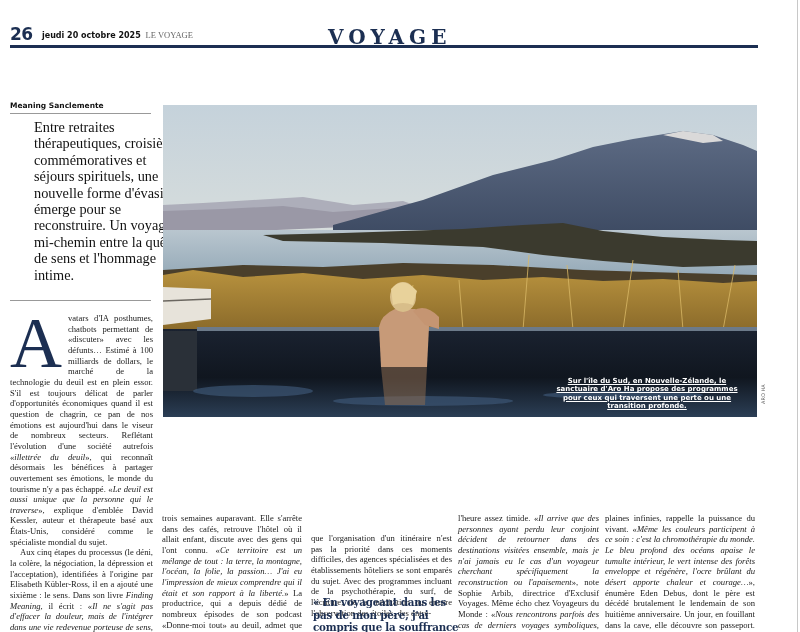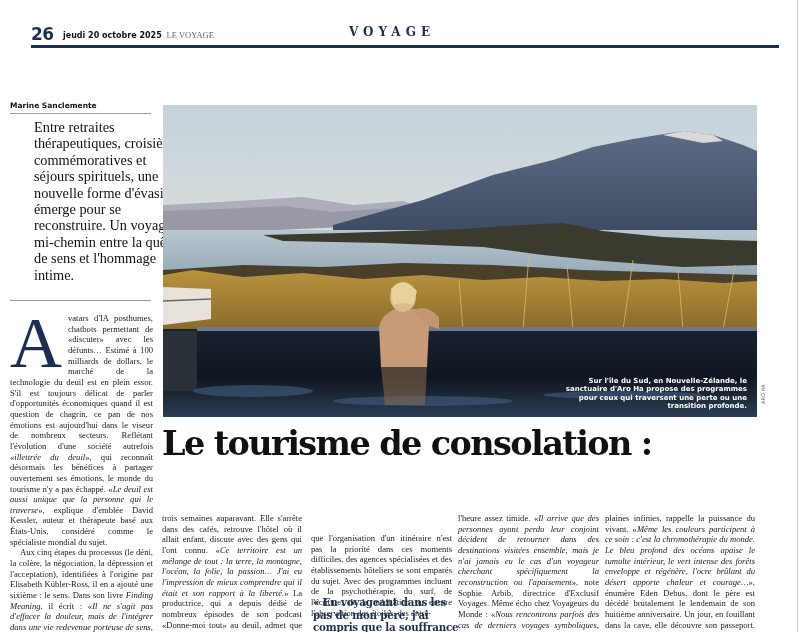--- a/index.html
+++ b/index.html
@@ -2,25 +2,25 @@
 <html><head>
   <meta charset="utf-8">
   <style>
     * { margin: 0; padding: 0; box-sizing: border-box; }
     html, body { width: 800px; height: 632px; overflow: hidden; background: #ffffff; }
     body { position: relative; font-family: "DejaVu Serif", "Liberation Serif", serif; color: #1a1a1a; }
 
     .page-edge { position: absolute; left: 797px; top: 0; width: 1px; height: 632px; background: #c8c8c8; }
 
     
-    .header { position: absolute; left: 10px; top: 24px; width: 748px; height: 24px; margin-left: 21px; }
+    .header { position: absolute; left: 10px; top: 24px; width: 748px; height: 24px; }
     .page-number { position: absolute; left: 0; top: 0; font-family: "DejaVu Sans", sans-serif; font-weight: bold; font-size: 17px; color: #1c2f52; letter-spacing: -0.5px; }
     .dateline { position: absolute; left: 32px; top: 6px; font-family: "DejaVu Sans", sans-serif; font-size: 8px; font-weight: bold; color: #111; }
     .dateline .paper { font-weight: normal; color: #666; font-family: "Liberation Serif", serif; font-size: 8.5px; margin-left: 2px; }
-    .section-title { position: absolute; left: 318px; top: 1px; font-family: "DejaVu Serif", serif; font-weight: bold; font-size: 12px; letter-spacing: 5px; color: #1c2f52; }
+    .section-title { position: absolute; left: 318px; top: 1px; font-family: "DejaVu Serif", serif; font-weight: bold; font-size: 20px; letter-spacing: 5px; color: #1c2f52; }
     .header-rule { position: absolute; left: 0; top: 21px; width: 748px; height: 3px; background: #1c2f52; }
 
     
     .byline { position: absolute; left: 10px; top: 101px; font-family: "DejaVu Sans", sans-serif; font-weight: bold; font-size: 7.5px; color: #111; }
     .byline-rule { position: absolute; left: 10px; top: 113px; width: 141px; height: 1px; background: #999; }
     .lead { position: absolute; left: 10px; top: 119px; width: 148px; font-family: "Liberation Serif", serif; font-size: 14.3px; line-height: 16.4px; color: #111; margin-left: 24px; }
     .lead-rule { position: absolute; left: 10px; top: 300px; width: 141px; height: 1px; background: #999; }
 
     
     .col { position: absolute; font-family: "Liberation Serif", serif; font-size: 8.6px; line-height: 10.65px; text-align: justify; color: #1a1a1a; hyphens: auto; }
@@ -30,42 +30,42 @@
     .col-3 { left: 311px; top: 533px; width: 141px; }
     .col-4 { left: 458px; top: 513px; width: 141px; }
     .col-5 { left: 605px; top: 513px; width: 150px; }
 
     .dropcap { float: left; font-family: "Liberation Serif", serif; font-size: 72px; line-height: 56px; color: #1c2f52; margin: 2px 6px 0 0; height: 58px; }
     .indent { text-indent: 10px; }
 
     
     .photo { position: absolute; left: 163px; top: 105px; width: 594px; height: 312px; overflow: hidden; background: #c9d3da; }
     .photo svg { display: block; }
-    .caption { position: absolute; right: 10px; bottom: 6px; width: 200px; text-align: right; font-family: "DejaVu Sans", sans-serif; font-weight: bold; font-size: 7px; line-height: 8.6px; color: #ffffff; }
+    .caption { position: absolute; right: 10px; bottom: 6px; width: 200px; text-align: center; font-family: "DejaVu Sans", sans-serif; font-weight: bold; font-size: 7px; line-height: 8.6px; color: #ffffff; text-decoration: underline; }
     .credit { position: absolute; left: 760px; top: 404px; font-family: "DejaVu Sans", sans-serif; font-size: 5px; color: #666; transform: rotate(-90deg); transform-origin: left top; }
 
     
     .headline { position: absolute; left: 162px; top: 425px; width: 600px; font-family: "DejaVu Serif", serif; font-weight: bold; font-size: 33.5px; line-height: 38px; color: #111; letter-spacing: -1.6px; }
 
     
     .pullquote { position: absolute; left: 313px; top: 596px; width: 150px; font-family: "DejaVu Serif", serif; font-weight: bold; font-size: 10.3px; line-height: 12.5px; color: #1c2f52; letter-spacing: -0.2px; }
   </style>
 </head>
 <body>
 
 <div class="page-edge"></div>
 
 <div class="header">
   <span class="page-number">26</span>
   <span class="dateline"><span>jeudi 20 octobre 2025</span> <span class="paper">LE VOYAGE</span></span>
   <span class="section-title">VOYAGE</span>
   <div class="header-rule"></div>
 </div>
 
-<div class="byline">Marine Sanclemente</div>
+<div class="byline">Meaning Sanclemente</div>
 <div class="byline-rule"></div>
 <div class="lead">Entre retraites thérapeutiques, croisières commémoratives et séjours spirituels, une nouvelle forme d'évasion émerge pour se reconstruire. Un voyage à mi-chemin entre la quête de sens et l'hommage intime.</div>
 <div class="lead-rule"></div>
 
 <div class="col col-1">
   <p><span class="dropcap">A</span><span>vatars d'IA posthumes, chatbots permettant de «discuter» avec les défunts… Estimé à 100 milliards de dollars, le marché de la technologie du deuil est en plein essor. S'il est toujours délicat de parler d'opportunités économiques quand il est question de chagrin, ce pan de nos émotions est aujourd'hui dans le viseur de nombreux secteurs. Reflétant l'évolution d'une société autrefois «</span><i>illettrée du deuil</i><span>», qui reconnaît désormais les bénéfices à partager ouvertement ses émotions, le monde du tourisme n'y a pas échappé. «</span><i>Le deuil est aussi unique que la personne qui le traverse</i><span>», explique d'emblée David Kessler, auteur et thérapeute basé aux États-Unis, considéré comme le spécialiste mondial du sujet.</span></p>
   <p class="indent"><span>Aux cinq étapes du processus (le déni, la colère, la négociation, la dépression et l'acceptation), identifiées à l'origine par Elisabeth Kübler-Ross, il en a ajouté une sixième : le sens. Dans son livre </span><i>Finding Meaning</i><span>, il écrit : «</span><i>Il ne s'agit pas d'effacer la douleur, mais de l'intégrer dans une vie redevenue porteuse de sens, en transformant le deuil en quelque chose qui honore l'être aimé et vous aide à avancer. Par exemple, en laissant la perte inspirer un chemin ou une mission.</i></p>
 </div>
 
 <div class="photo">
@@ -138,21 +138,21 @@
       <ellipse cx="240" cy="192" rx="13" ry="15" fill="#d8be8a"></ellipse>
       <path d="M228,184 Q240,170 254,186 L250,200 Q240,196 230,200 Z" fill="#e8d29b"></path>
       <path d="M218,262 L264,262 L262,300 L222,300 Z" fill="#8a6a4e" opacity="0.55"></path>
     </g>
   </svg>
   <div class="caption">Sur l'île du Sud, en Nouvelle-Zélande, le sanctuaire d'Aro Ha propose des programmes pour ceux qui traversent une perte ou une transition profonde.</div>
 </div>
 <div class="credit">ARO HA</div>
 
 <h1 class="headline">
-  <span>Le tourisme de consolation :</span><br>
+  <br>
 </h1>
 
 <div class="col col-2">
   <p><span>trois semaines auparavant. Elle s'arrête dans des cafés, retrouve l'hôtel où il allait enfant, discute avec des gens qui l'ont connu. «</span><i>Ce territoire est un mélange de tout : la terre, la montagne, l'océan, la folie, la passion… J'ai eu l'impression de mieux comprendre qui il était et son rapport à la liberté.</i><span>» La productrice, qui a depuis dédié de nombreux épisodes de son podcast «Donne-moi tout» au deuil, admet que cette proximité a parfois accentué le manque. «</span></p>
 </div>
 
 <div class="col col-3">
   <p>que l'organisation d'un itinéraire n'est pas la priorité dans ces moments difficiles, des agences spécialisées et des établissements hôteliers se sont emparés du sujet. Avec des programmes incluant de la psychothérapie, du surf, de l'écriture, de la méditation ou encore l'observation des étoiles, des entre-</p>
 </div>
 <div class="pullquote">« En voyageant dans les pas de mon père, j'ai compris que la souffrance était</div>

